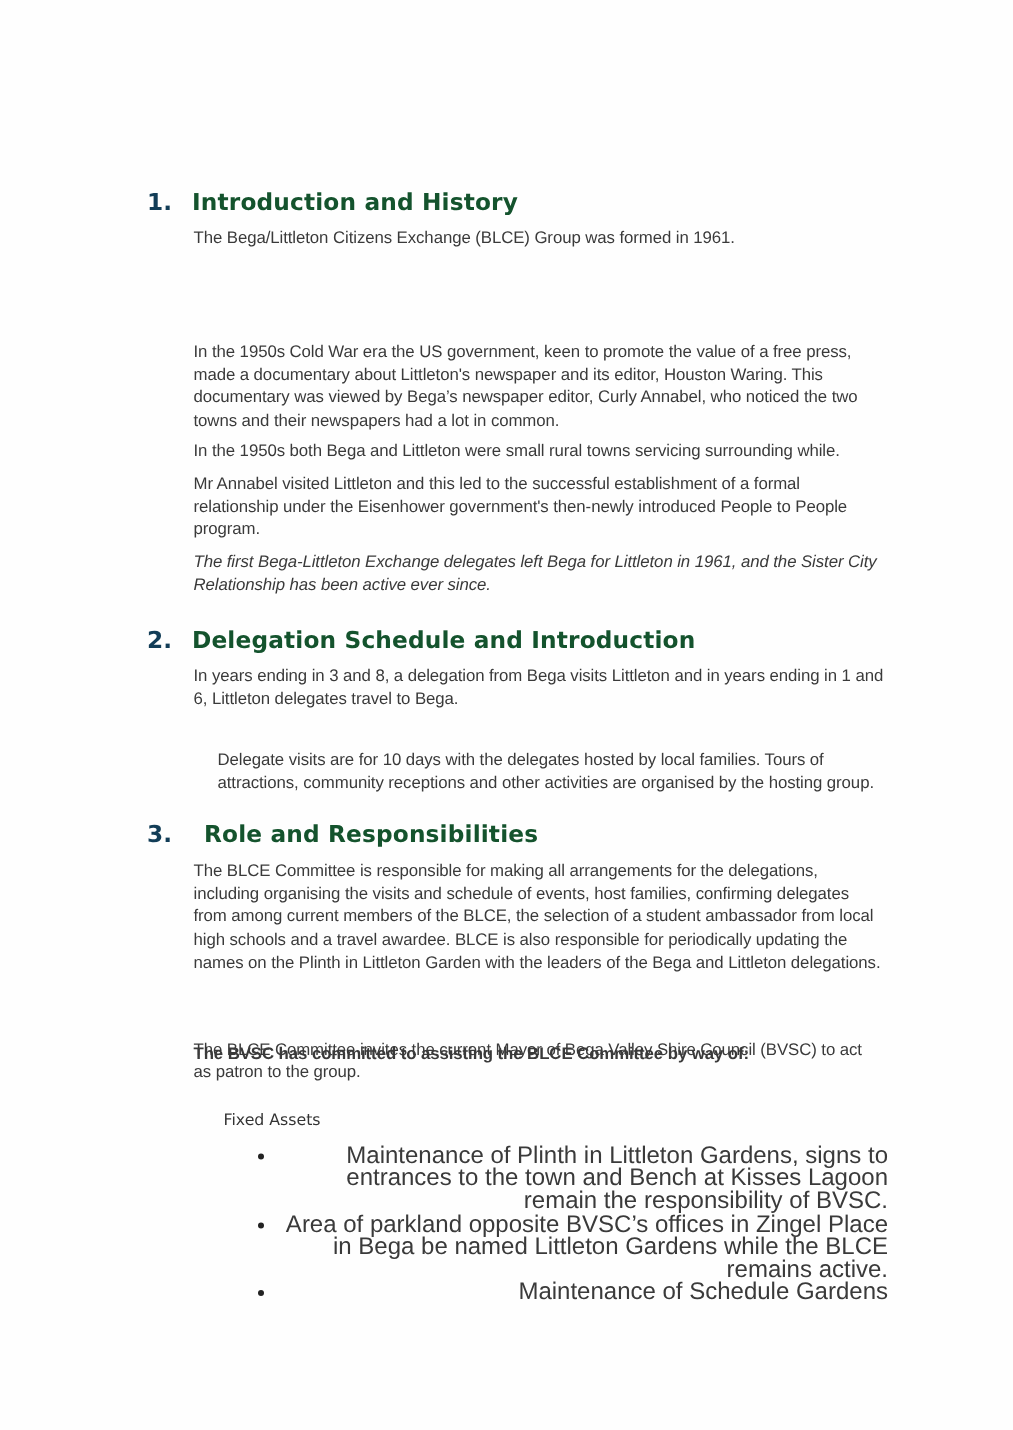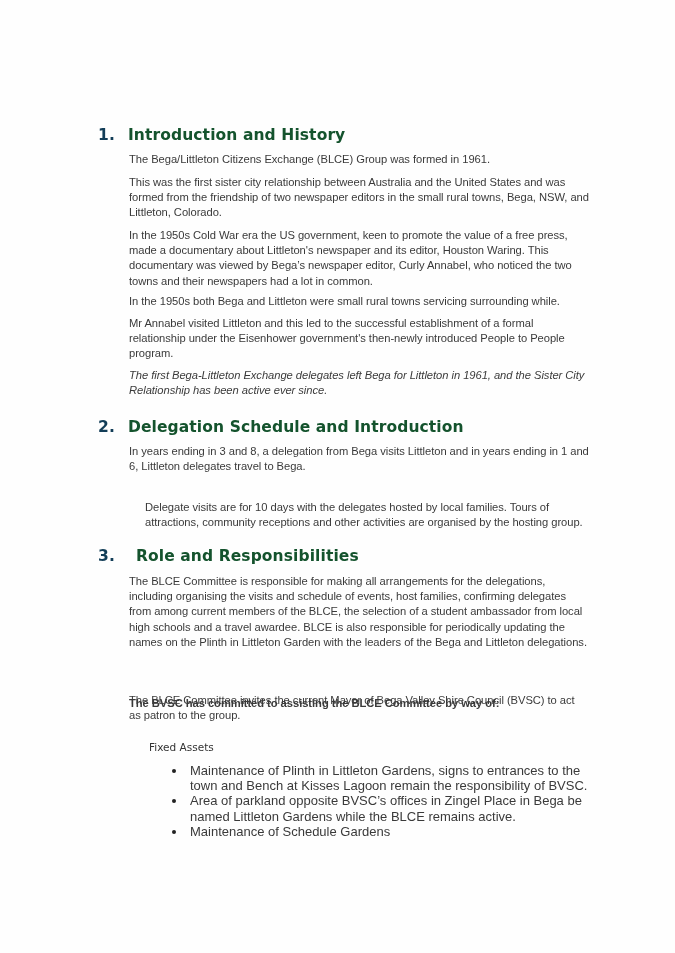--- a/index.html
+++ b/index.html
@@ -5,34 +5,33 @@
     html, body { margin: 0; padding: 0; background: #ffffff; }
     body { width: 675px; height: 953px; position: relative; overflow: hidden; font-family: "Liberation Sans", sans-serif; }
     .page { position: absolute; left: 0; top: 0; width: 675px; height: 953px; background: #fefefe; }
     .heading { position: absolute; left: 98px; font-family: "DejaVu Sans", sans-serif; font-size: 15.5px; font-weight: bold; white-space: nowrap; letter-spacing: 0.1px; }
     .heading .num { position: absolute; left: 0; top: 0; color: #123d57; }
     .heading .txt { position: absolute; left: 30px; top: 0; color: #14532d; }
     .heading.h3 .txt { left: 38px; }
     .para { position: absolute; left: 129px; width: 460px; font-family: "Liberation Sans", sans-serif; font-size: 11.2px; line-height: 15.2px; color: #3a3a3a; letter-spacing: -0.05px; }
     .subhead { position: absolute; left: 149px; top: 741px; font-family: "DejaVu Sans", sans-serif; font-size: 10.5px; font-weight: normal; color: #333333; }
     .bullets { position: absolute; left: 172px; top: 763px; width: 420px; margin: 0; padding: 0; list-style: none; }
-    .bullets li { position: relative; padding-left: 18px; font-size: 13px; line-height: 15.2px; color: #3a3a3a; }
+    .bullets li { position: relative; padding-left: 18px; font-size: 16px; line-height: 15.2px; color: #3a3a3a; text-align: right; }
     .bullets li .dot { position: absolute; left: 0; top: 6px; width: 4px; height: 4px; border-radius: 50%; background: #222; }
   </style>
 </head>
 <body>
 
 <div class="page">
 
   <div class="heading h1" style="top:126px;">
     <span class="num">1.</span>
     <span class="txt">Introduction and History</span>
   </div>
   <div class="para" style="top:152px;">The Bega/Littleton Citizens Exchange (BLCE) Group was formed in 1961.</div>
-  <div class="para" style="top:175px;">This was the first sister city relationship between Australia and the United States and was formed from the friendship of two newspaper editors in the small rural towns, Bega, NSW, and Littleton, Colorado.</div>
   <div class="para" style="top:228px;">In the 1950s Cold War era the US government, keen to promote the value of a free press, made a documentary about Littleton's newspaper and its editor, Houston Waring. This documentary was viewed by Bega’s newspaper editor, Curly Annabel, who noticed the two towns and their newspapers had a lot in common.</div>
   <div class="para" style="top:294px;">In the 1950s both Bega and Littleton were small rural towns servicing surrounding while.</div>
   <div class="para" style="top:316px;">Mr Annabel visited Littleton and this led to the successful establishment of a formal relationship under the Eisenhower government's then-newly introduced People to People program.</div>
   <div class="para" style="top:368px;font-style:italic;">The first Bega-Littleton Exchange delegates left Bega for Littleton in 1961, and the Sister City Relationship has been active ever since.</div>
 
   <div class="heading h2" style="top:418px;">
     <span class="num">2.</span>
     <span class="txt">Delegation Schedule and Introduction</span>
   </div>
   <div class="para" style="top:444px;">In years ending in 3 and 8, a delegation from Bega visits Littleton and in years ending in 1 and 6, Littleton delegates travel to Bega.</div>

